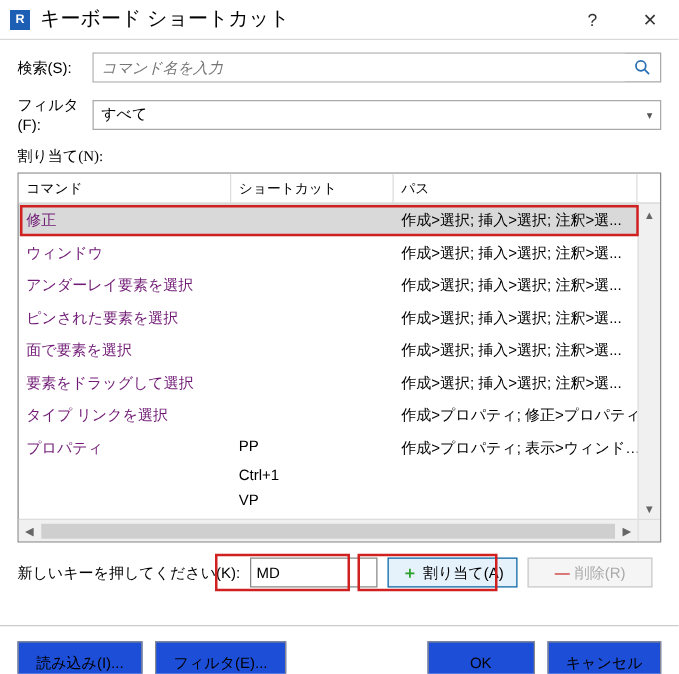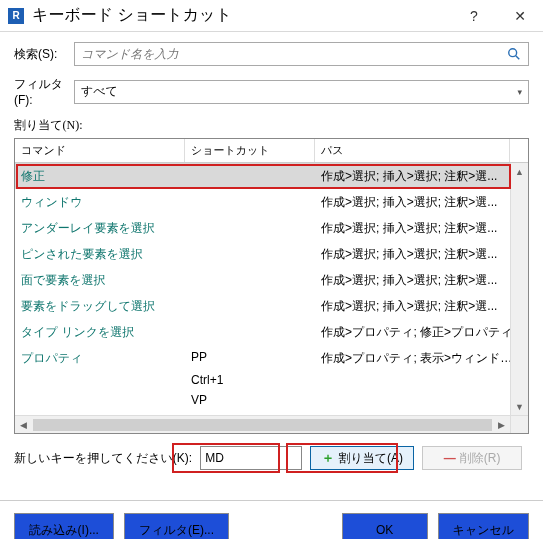--- a/index.html
+++ b/index.html
@@ -111,21 +111,21 @@
   .grid-row.selected {
     background: #d9d9d9;
   }
   .grid-row > div {
     padding: 0 6px;
     overflow: hidden;
     white-space: nowrap;
     text-overflow: ellipsis;
     font-size: 12px;
   }
-  .grid-row .col-cmd { color: #0f766e; }
+  .grid-row .col-cmd { color: #701a75; }
   .sub-shortcut-rows .grid-row { height: 20px; padding-top:2px;}
   .sub-shortcut-rows .col-cmd { color: transparent; }
   .hl-red {
     position: absolute;
     border: 2px solid #d02020;
     pointer-events: none;
   }
   .vscroll {
     position: absolute;
     right: 0; top: 24px; bottom: 18px;

